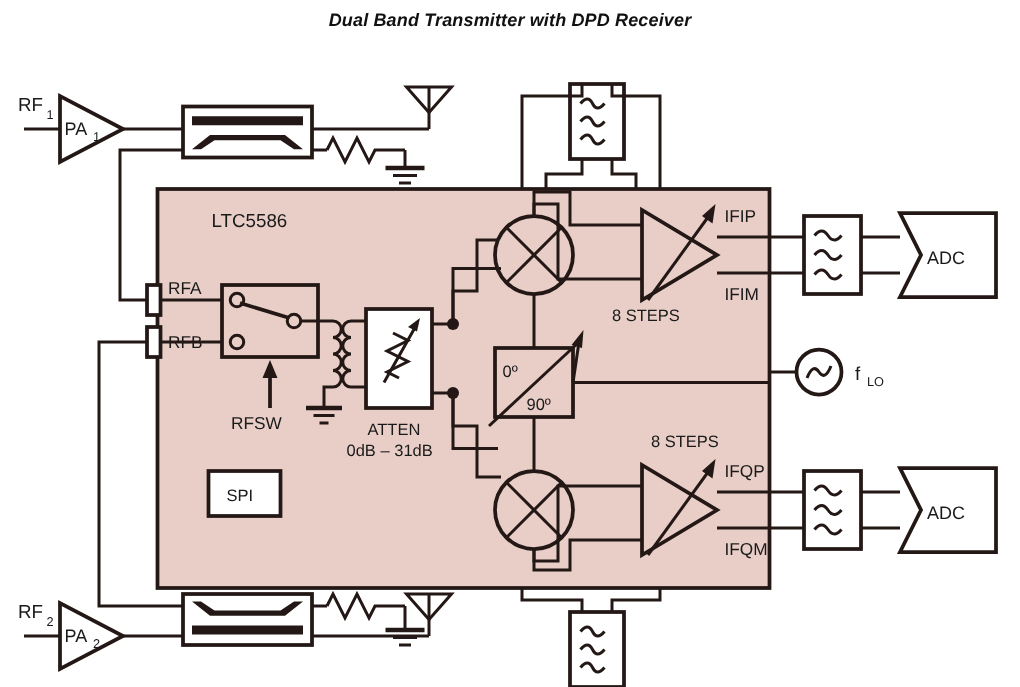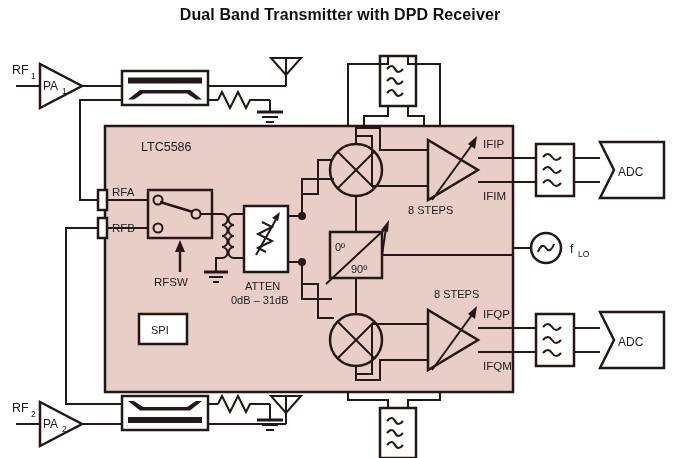--- a/index.html
+++ b/index.html
@@ -1,20 +1,20 @@
 <!DOCTYPE html>
 <html><head>
 <meta charset="utf-8">
 <style>
   html,body{margin:0;padding:0;background:#ffffff;}
   body{width:680px;height:458px;font-family:"Liberation Sans",sans-serif;overflow:hidden;}
   #root{position:relative;width:680px;height:458px;background:#fff;}
   .title{
     position:absolute;left:0;top:6px;width:680px;text-align:center;
-    font-size:16px;font-weight:bold;color:#111;letter-spacing:.1px;
+    font-size:12px;font-weight:bold;color:#111;letter-spacing:.1px;font-style:italic;
   }
   svg{position:absolute;left:0;top:0;}
 </style>
 </head>
 <body>
 
 <div id="root">
 
   <div class="title">Dual Band Transmitter with DPD Receiver</div>
 

